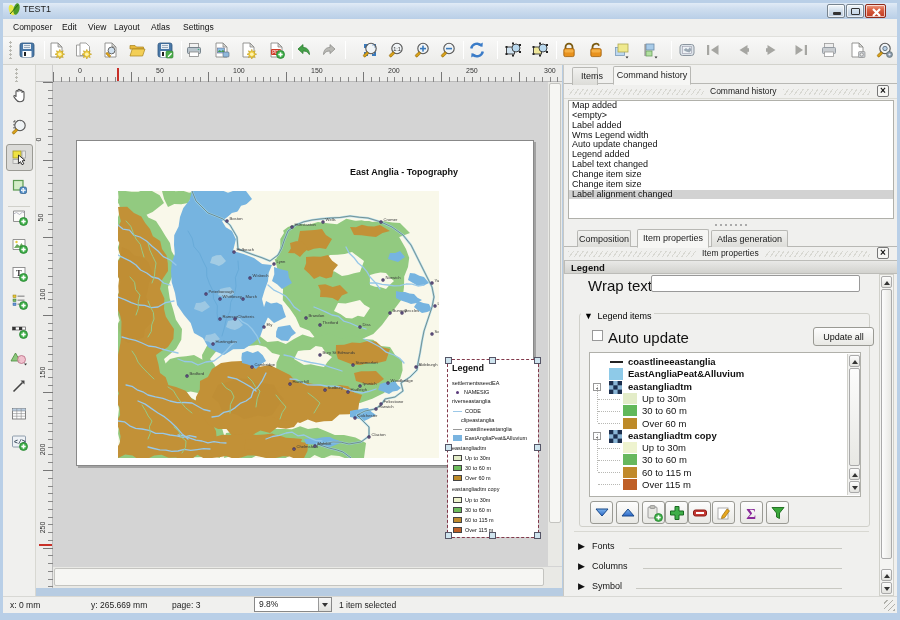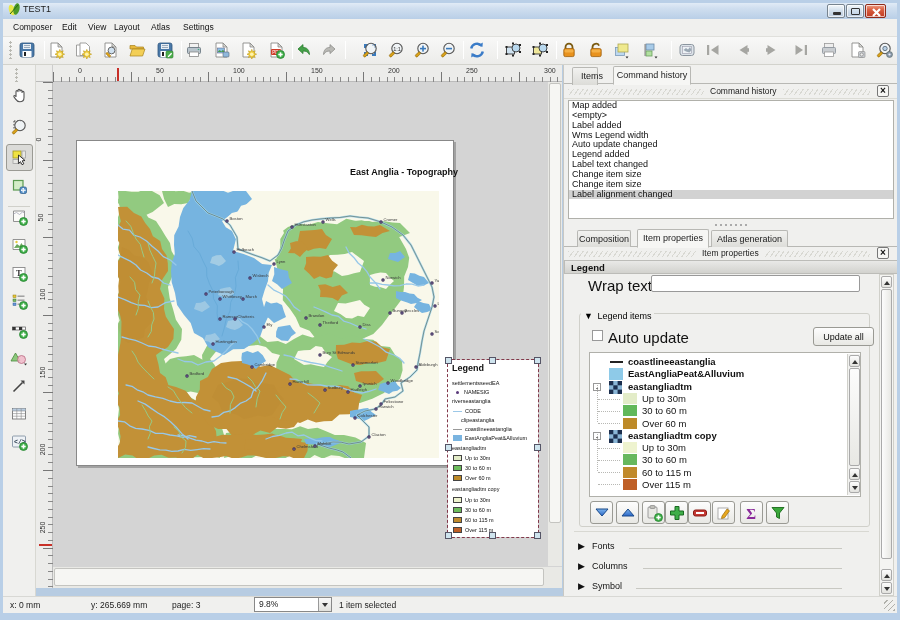--- a/index.html
+++ b/index.html
@@ -15,21 +15,21 @@
 .tsep{position:absolute;top:41px;width:1px;height:18px;background:#c8c8c2;border-right:1px solid #fff}
 .thandle{position:absolute;width:4px;height:18px;top:41px;background-image:radial-gradient(circle at 1.5px 1.5px,#b9b9b2 1px,transparent 1.2px);background-size:4px 4px}
 #leftbar{left:3px;top:65px;width:33px;height:531px;background:#f0f0ee;border-right:1px solid #d8d8d2}
 .lbi{position:absolute;left:10px}
 #corner{left:36px;top:65px;width:17px;height:17px;background:#ececea;border-right:1px solid #ccc;border-bottom:1px solid #bbb}
 #topruler{left:53px;top:65px;width:509px;height:17px;background:#ececea;border-bottom:1px solid #bbb}
 #leftruler{left:36px;top:82px;width:17px;height:506px;background:#ececea;border-right:1px solid #bbb}
 .rnum{position:absolute;font-size:7px;color:#333}
 .rnumv{transform:rotate(-90deg);transform-origin:center}
 #canvas{left:53px;top:82px;width:509px;height:506px;background:#d4d4d4;overflow:hidden}
-#page{position:absolute;left:23px;top:58px;width:378px;height:326px;background:#fff;border:1px solid #888;box-shadow:2px 2px 0 rgba(120,120,120,.55)}
+#page{position:absolute;left:23px;top:58px;width:458px;height:326px;background:#fff;border:1px solid #888;box-shadow:2px 2px 0 rgba(120,120,120,.55)}
 #maptitle{position:absolute;left:207px;top:26px;width:240px;text-align:center;font-size:9px;font-weight:bold;color:#111}
 #mapframe{position:absolute;left:41px;top:50px;width:322px;height:268px;border:0}
 #legendbox{position:absolute;left:395px;top:278px;width:90px;height:177px;background:#fff;outline:1px dashed #82384a}
 .hdl{position:absolute;width:7px;height:7px;background:#cfe4ee;border:1px solid #556}
 #hsb{left:53px;top:567px;width:509px;height:21px;background:#e9e9e5}
 #hsbthumb{position:absolute;left:1px;top:1px;width:490px;height:18px;background:#f6f6f3;border:1px solid #c4c4c0;border-radius:2px}
 #vsb{left:548px;top:82px;width:14px;height:484px;background:#e9e9e5}
 #vsbthumb{position:absolute;left:1px;top:1px;width:12px;height:440px;background:#f6f6f3;border:1px solid #c4c4c0;border-radius:2px}
 #dock{left:563px;top:65px;width:334px;height:531px;background:#f0f0ee;border-left:1px solid #c8c8c4}
 .tabrow{position:absolute;left:0;width:334px;height:18px;border-bottom:1px solid #b8b8b4}

